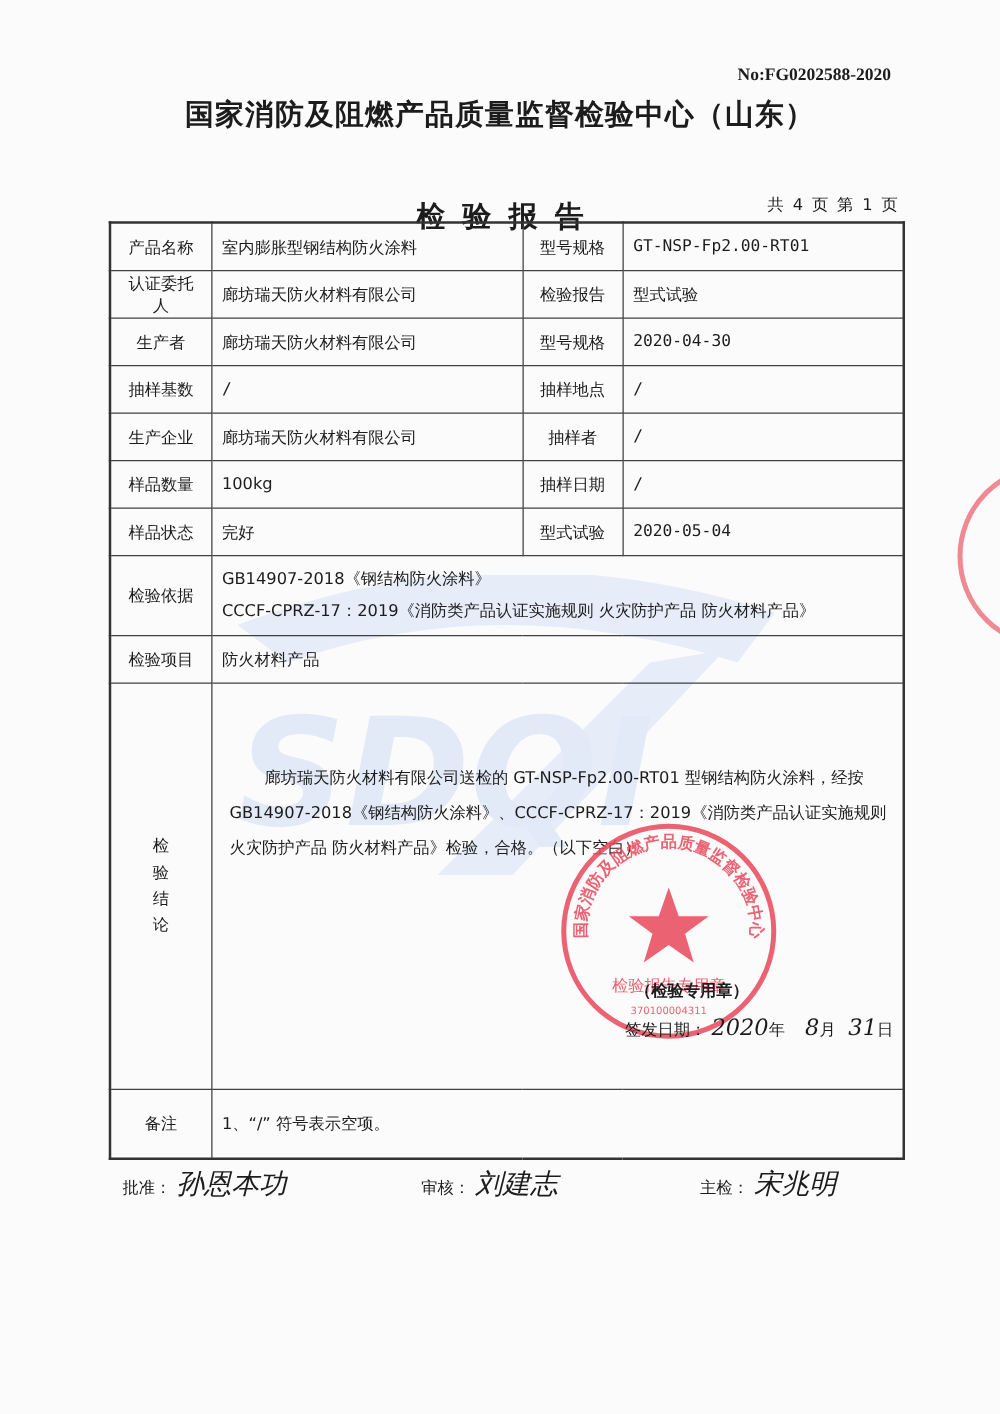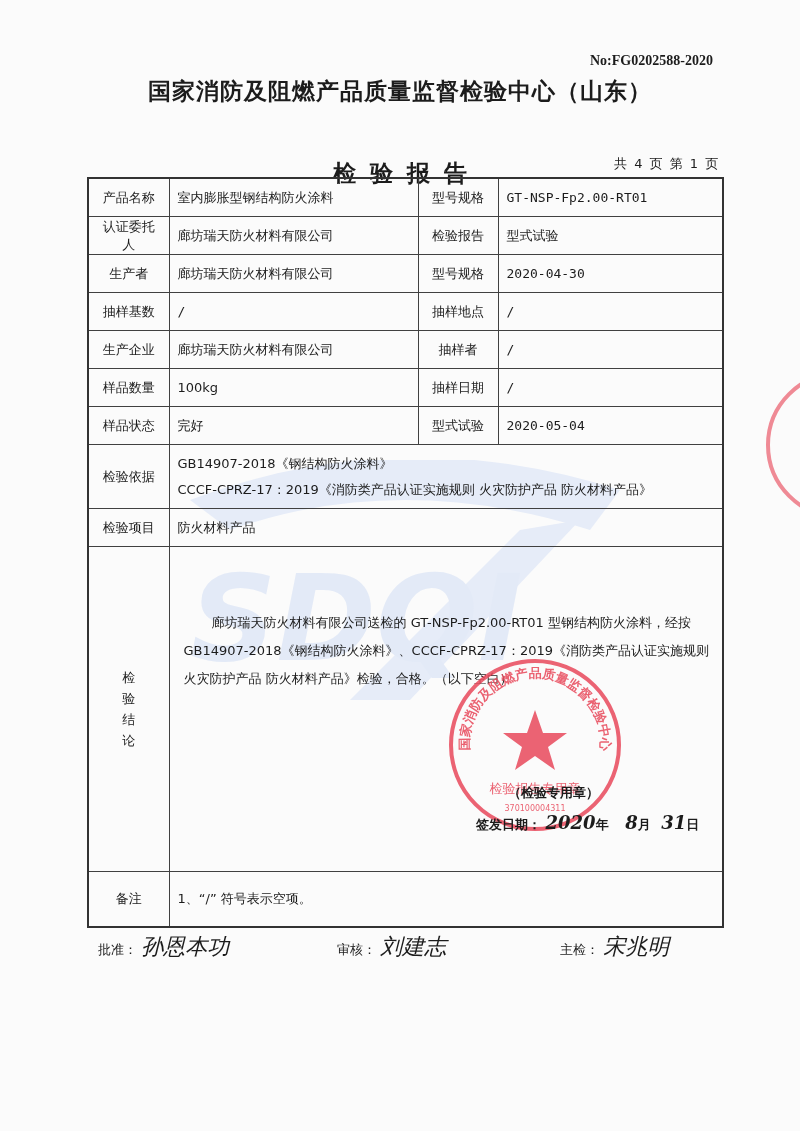--- a/index.html
+++ b/index.html
@@ -17,21 +17,21 @@
   td.lbl{text-align:center;padding:0;}
   td.mono{font-family:"DejaVu Sans Mono","Liberation Mono",monospace;font-size:12px;}
   .basis-line{height:26px;line-height:26px;}
   .conc-cell{position:relative;vertical-align:top;height:300px !important;padding:12px !important;}
   .conc-label{text-align:center;line-height:21px;}
   .conc-text{position:absolute;left:14px;right:8px;top:62px;line-height:28px;font-size:13px;}
   .conc-text .ind{display:inline-block;width:28px;}
   .stamp{left:445px;top:655px;width:180px;height:180px;}
   .stamp-side{left:760px;top:360px;width:60px;height:170px;overflow:hidden;}
   .seal-label{left:508px;top:784px;font-size:13px;font-weight:bold;}
-  .issue-date{left:476px;top:812px;font-size:13px;font-weight:bold;}
+  .issue-date{left:500px;top:812px;font-size:13px;font-weight:normal;}
   .hand{font-family:"DejaVu Serif",serif;font-style:italic;}
   .sig-row{top:932px;font-size:13px;}
   .sig{font-family:Liberation Mono, monospace;font-style:italic;font-size:22px;}
 </style>
 </head>
 <body>
 
 <svg class="abs watermark" viewBox="0 0 500 260">
   <path d="M40 40 Q250 -40 470 30 L440 70 Q250 10 80 70 Z" fill="#e6ecf8"></path>
   <path d="M430 60 L260 240 L200 240 L370 70 Z" fill="#e6ecf8"></path>

